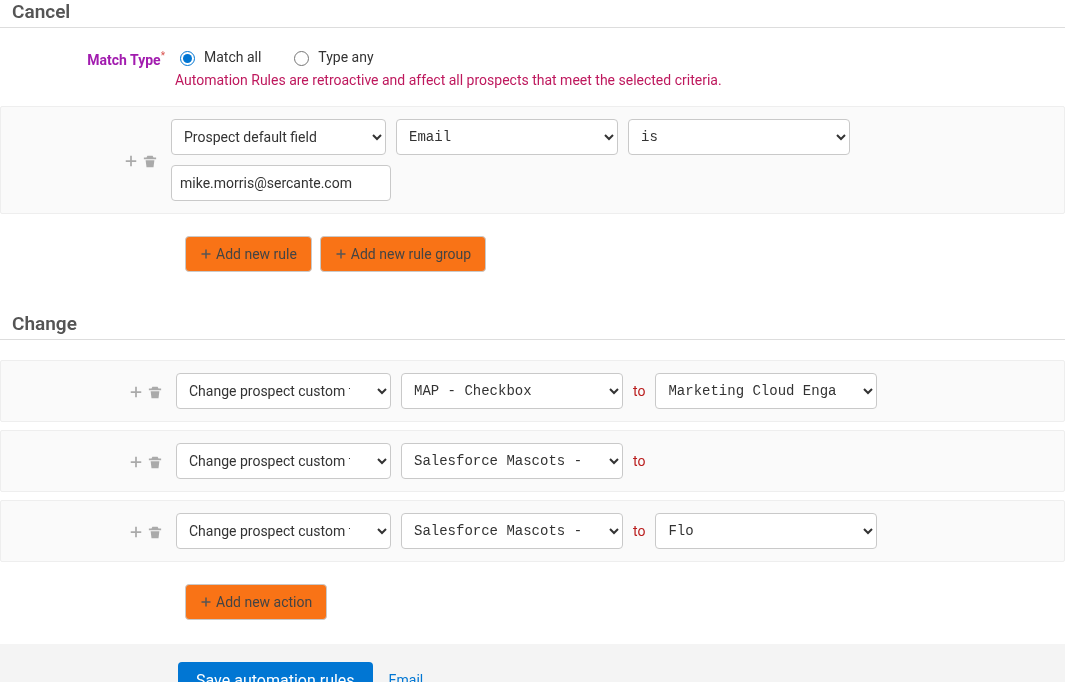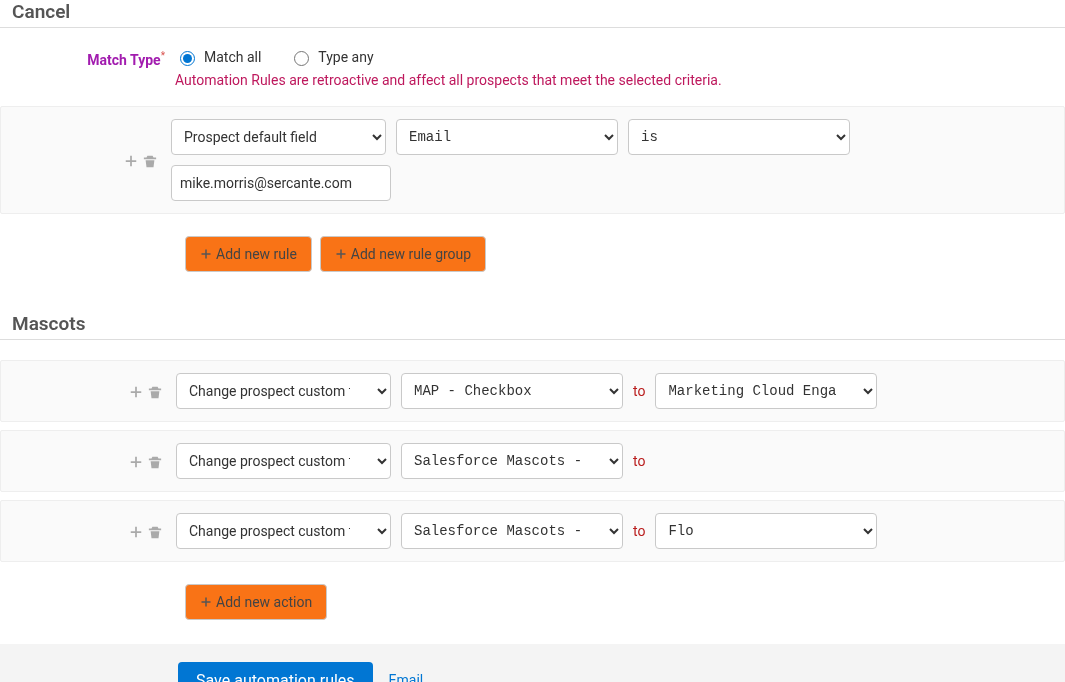--- a/index.html
+++ b/index.html
@@ -216,21 +216,21 @@
     <span>Add new rule</span>
   </button>
   <button class="btn">
     <svg viewBox="0 0 16 16">
         <path d="M7 2h2v5h5v2H9v5H7V9H2V7h5z"></path>
       </svg>
     <span>Add new rule group</span>
   </button>
 </div>
 
-<div class="section-header actions">Mascots</div>
+<div class="section-header actions">Change</div>
 
 <div class="row-box">
   <div class="row-icons">
     <span><svg viewBox="0 0 16 16">
           <path d="M7 2h2v5h5v2H9v5H7V9H2V7h5z"></path>
         </svg></span>
     <span><svg viewBox="0 0 16 16">
           <path d="M5 2h6l1 2h3v2H1V4h3l1-2zm-2 5h10l-1 8H4L3 7z"></path>
         </svg></span>
   </div>

